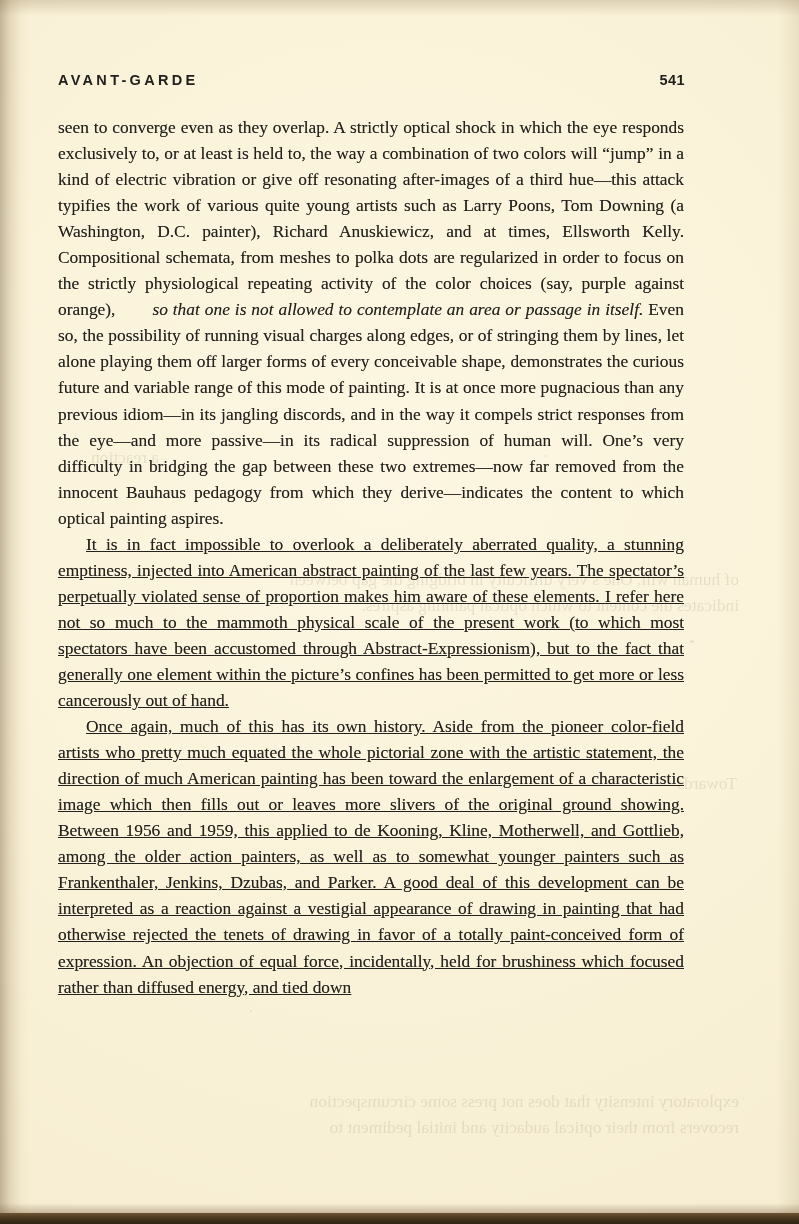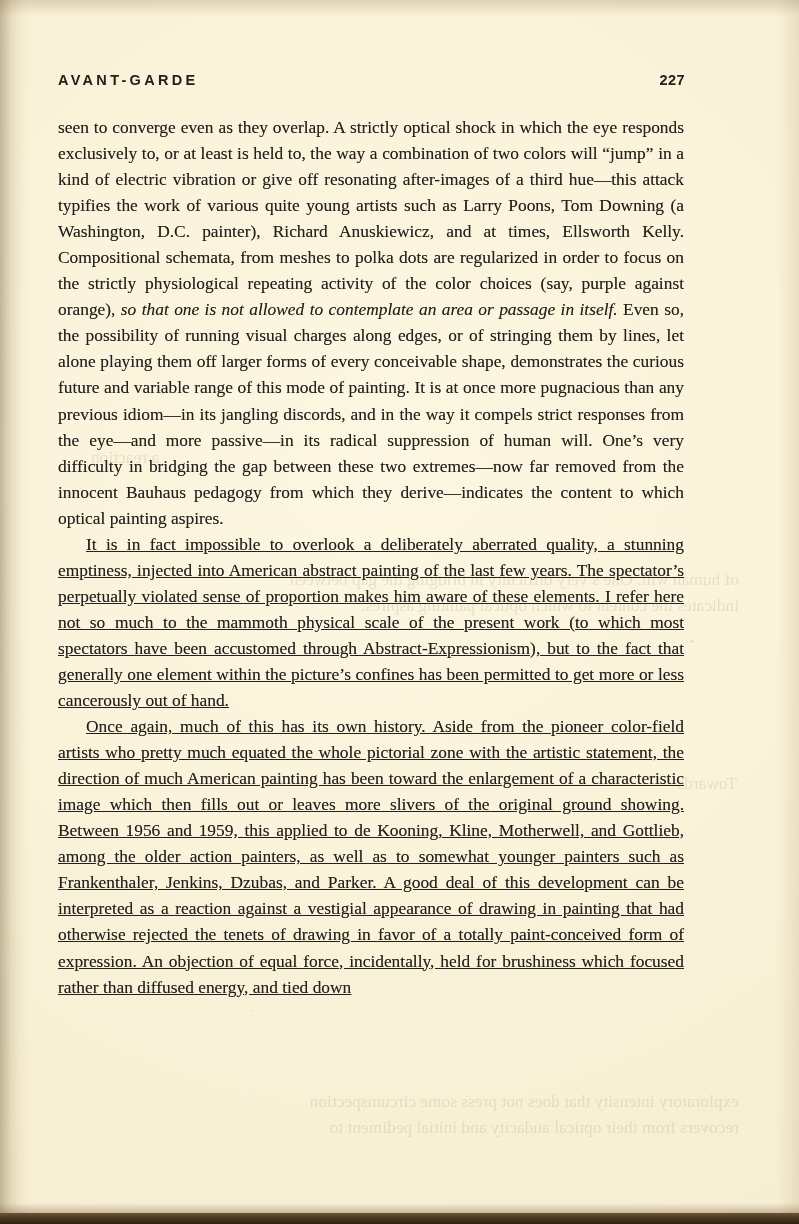--- a/index.html
+++ b/index.html
@@ -133,20 +133,21 @@
     text-indent: 0;
   }
 
   .text-column p.indented {
     text-indent: 28px;
     text-decoration: underline;
   }
 
   .italic-phrase {
     font-style: italic;
+    margin-left: 32px;
   }
 
   
   .text-column {
     text-shadow: 0 0 0.55px rgba(35, 33, 29, 0.45);
   }
 
   
   .bleed-layer {
     position: absolute;
@@ -199,21 +200,21 @@
     <div class="bleed-line bleed-1">of human will. One’s very difficulty in bridging the gap between</div>
     <div class="bleed-line bleed-2">indicates the content to which optical painting aspires.</div>
     <div class="bleed-line bleed-3">exploratory intensity that does not press some circumspection</div>
     <div class="bleed-line bleed-4">recovers from their optical audacity and initial pediment to</div>
     <div class="bleed-line bleed-5">Towards</div>
     <div class="bleed-line bleed-6">a reaction</div>
   </div>
 
   <div class="running-head">
     <span class="running-head-title">AVANT-GARDE</span>
-    <span class="page-number">227</span>
+    <span class="page-number">541</span>
   </div>
 
   <div class="text-column" id="text-column">
       <p>seen to converge even as they overlap. A strictly optical shock in which the eye responds exclusively to, or at least is held to, the way a combination of two colors will “jump” in a kind of electric vibration or give off resonating after-images of a third hue—this attack typifies the work of various quite young artists such as Larry Poons, Tom Downing (a Washington, D.C. painter), Richard Anuskiewicz, and at times, Ellsworth Kelly. Compositional schemata, from meshes to polka dots are regularized in order to focus on the strictly physiological repeating activity of the color choices (say, purple against orange), <em class="italic-phrase">so that one is not allowed to contemplate an area or passage in itself.</em> Even so, the possibility of running visual charges along edges, or of stringing them by lines, let alone playing them off larger forms of every conceivable shape, demonstrates the curious future and variable range of this mode of painting. It is at once more pugnacious than any previous idiom—in its jangling discords, and in the way it compels strict responses from the eye—and more passive—in its radical suppression of human will. One’s very difficulty in bridging the gap between these two extremes—now far removed from the innocent Bauhaus pedagogy from which they derive—indicates the content to which optical painting aspires.</p>
       <p class="indented">It is in fact impossible to overlook a deliberately aberrated quality, a stunning emptiness, injected into American abstract painting of the last few years. The spectator’s perpetually violated sense of proportion makes him aware of these elements. I refer here not so much to the mammoth physical scale of the present work (to which most spectators have been accustomed through Abstract-Expressionism), but to the fact that generally one element within the picture’s confines has been permitted to get more or less cancerously out of hand.</p>
       <p class="indented">Once again, much of this has its own history. Aside from the pioneer color-field artists who pretty much equated the whole pictorial zone with the artistic statement, the direction of much American painting has been toward the enlargement of a characteristic image which then fills out or leaves more slivers of the original ground showing. Between 1956 and 1959, this applied to de Kooning, Kline, Motherwell, and Gottlieb, among the older action painters, as well as to somewhat younger painters such as Frankenthaler, Jenkins, Dzubas, and Parker. A good deal of this development can be interpreted as a reaction against a vestigial appearance of drawing in painting that had otherwise rejected the tenets of drawing in favor of a totally paint-conceived form of expression. An objection of equal force, incidentally, held for brushiness which focused rather than diffused energy, and tied down</p>
     </div>
 
   <span class="speckle" style="left:120px; top:232px; width:3px; height:2px;"></span>
   <span class="speckle" style="left:545px; top:455px; width:2px; height:2px;"></span>

